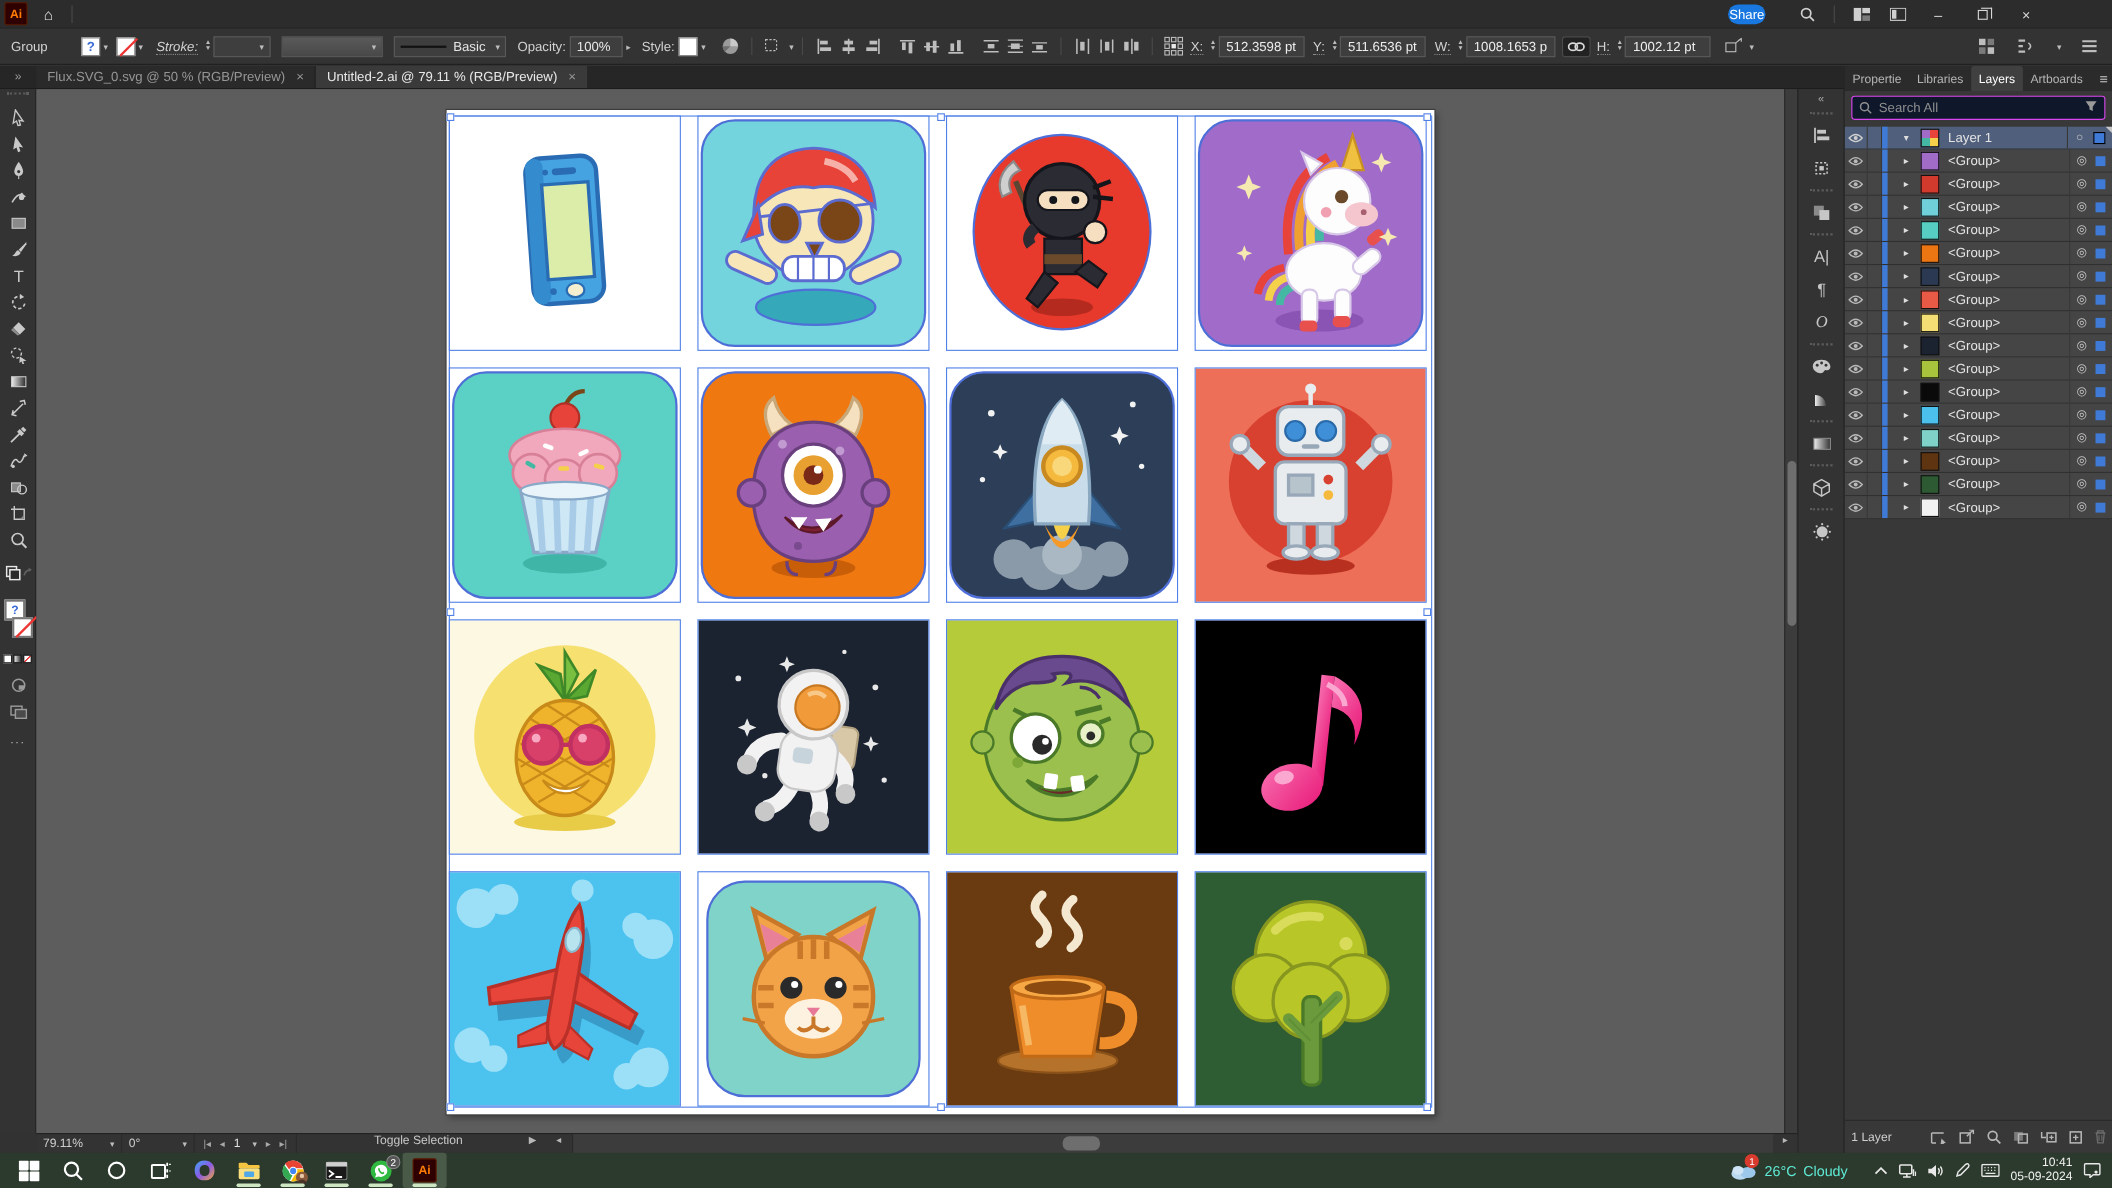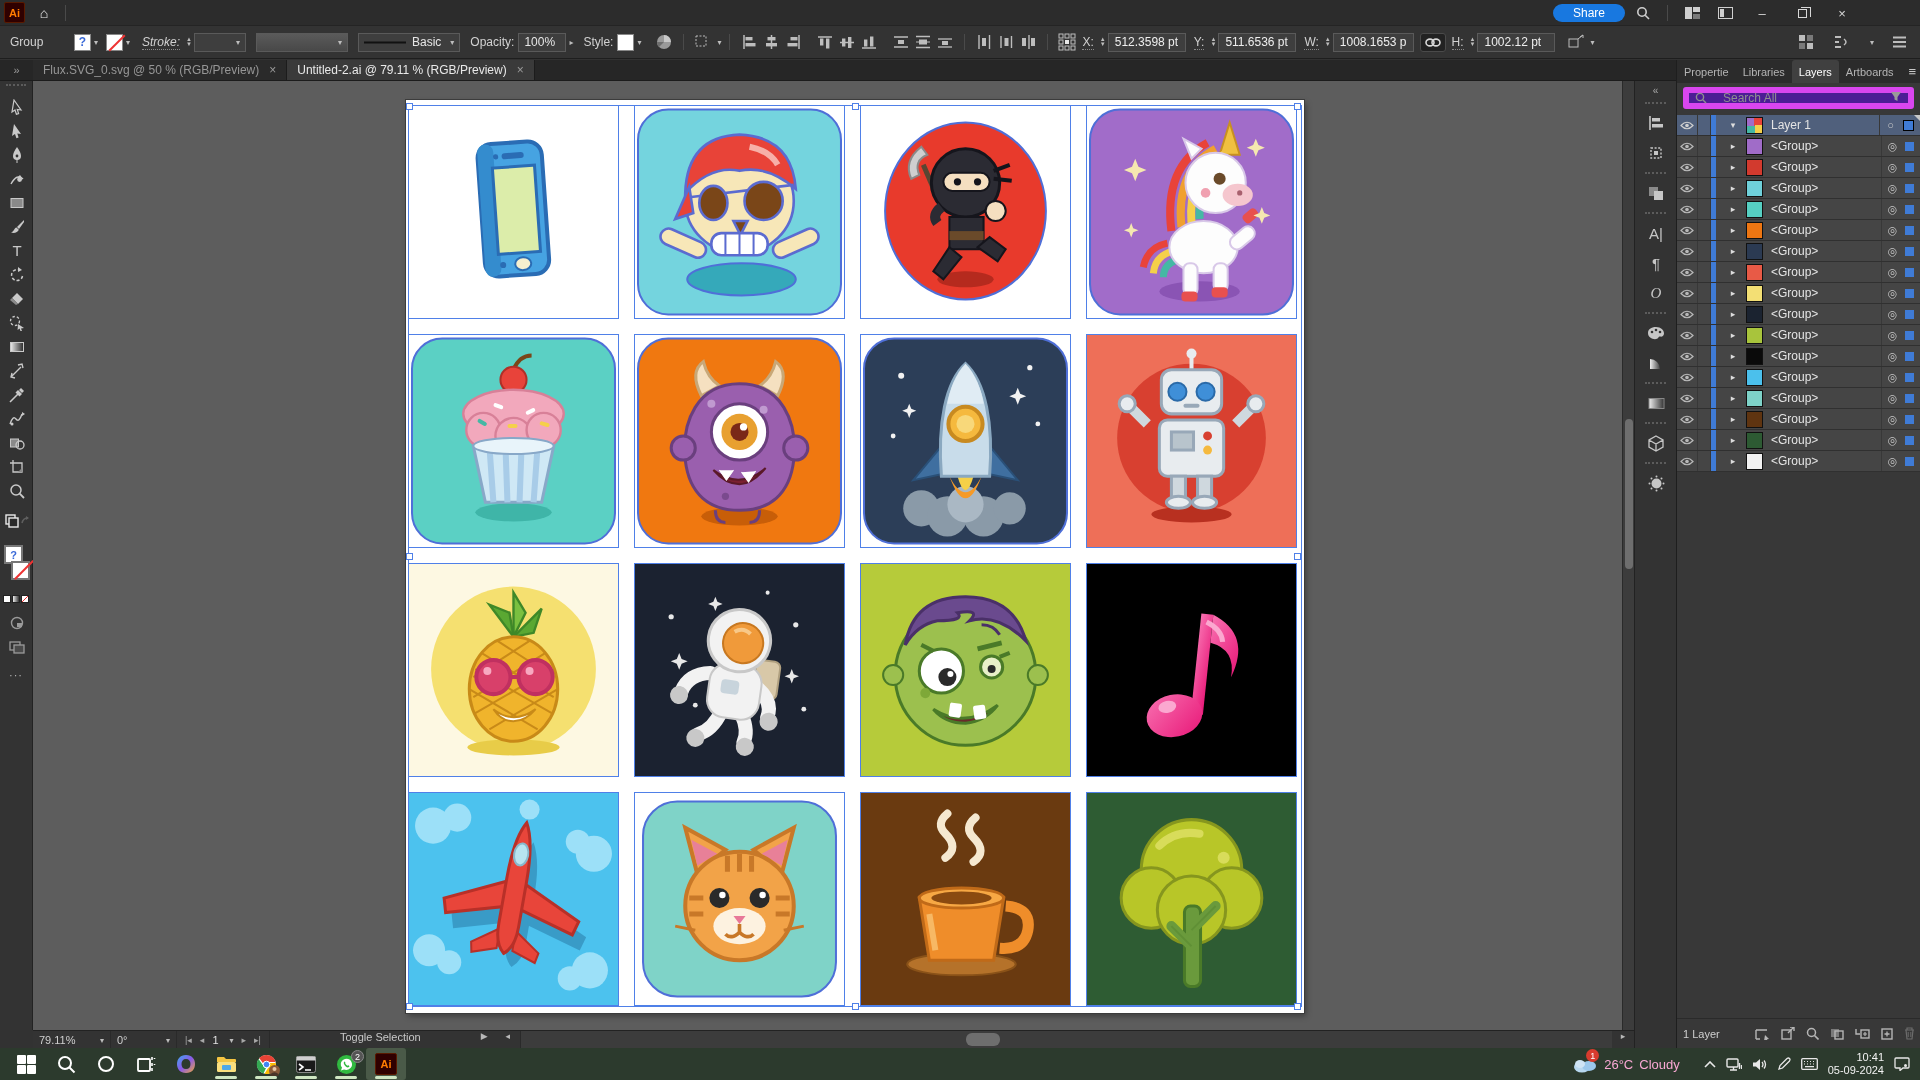--- a/index.html
+++ b/index.html
@@ -7,21 +7,21 @@
   #app{position:relative;width:1920px;height:1080px;background:#323232;overflow:hidden;color:#d6d6d6;}
 
   
   #titlebar{position:absolute;left:0;top:0;width:1920px;height:26px;background:#2c2c2c;display:flex;align-items:center;border-bottom:1px solid #242424;}
   .ai-logo{width:21px;height:21px;margin-left:4px;background:#2f0000;border:1px solid #5a1a00;color:#ff7c00;font-size:11px;font-weight:bold;display:flex;align-items:center;justify-content:center;border-radius:2px;}
   .home-ic{width:26px;text-align:center;color:#e8e8e8;font-size:14px;margin-left:6px;}
   .menus{display:flex;margin-left:16px;gap:0;}
   .menu-item{padding:0 12px;font-size:13px;color:#dcdcdc;line-height:26px;}
   .tb-div{width:1px;height:16px;background:#4a4a4a;margin:0 8px;}
   .tb-right{position:absolute;right:0;top:0;height:26px;display:flex;align-items:center;}
-  .share-btn{background:#1878e0;color:#fff;font-size:12px;padding:2px 20px;border-radius:10px;margin-right:2px;}
+  .share-btn{background:#1878e0;color:#fff;font-size:12px;padding:2px 1px;border-radius:10px;margin-right:22px;}
   .tb-ic{color:#cfcfcf;margin:0 9px;font-size:13px;display:flex;align-items:center;}
   .win-btn{width:40px;height:26px;display:flex;align-items:center;justify-content:center;color:#d8d8d8;font-size:13px;}
   .restore-box{width:9px;height:9px;border:1px solid #d8d8d8;position:relative;}
   .restore-box:before{content:"";position:absolute;left:2px;top:-3px;width:9px;height:9px;border:1px solid #d8d8d8;border-left:none;border-bottom:none;}
 
   
   #controlbar{position:absolute;left:0;top:26px;width:1920px;height:33px;background:#333333;border-bottom:1px solid #1e1e1e;display:flex;align-items:center;font-size:12px;}
   .cb-label{color:#d2d2d2;margin:0 4px;white-space:nowrap;}
   .cb-label.dotted{border-bottom:1px dotted #8a8a8a;}
   .cb-box{background:#3e3e3e;border:1px solid #5a5a5a;height:19px;display:flex;align-items:center;padding:0 5px;color:#e6e6e6;white-space:nowrap;}
@@ -74,21 +74,21 @@
   .dock-ic{width:42px;height:30px;display:flex;align-items:center;justify-content:center;color:#c6c6c6;font-size:15px;}
   .dock-sep{border-top:2px dotted #5c5c5c;margin:4px 10px;}
 
   
   #panel{position:absolute;left:1676px;top:60px;width:244px;height:988px;background:#383838;border-left:1px solid #1e1e1e;}
   #panel-tabs{height:23px;background:#2b2b2b;display:flex;align-items:stretch;font-size:11px;color:#b4b4b4;}
   .ptab{padding:0 7px;display:flex;align-items:center;white-space:nowrap;}
   .ptab.active{background:#404040;color:#fff;border-radius:3px 3px 0 0;}
   .ptab-menu{margin-left:auto;padding:0 8px;display:flex;align-items:center;color:#c8c8c8;font-size:13px;}
   #searchrow{height:30px;display:flex;align-items:center;padding:0 6px;gap:6px;background:#383838;}
-  #searchfield{flex:1;height:22px;background:#4c1d95;border:6px solid #d946ef;border-radius:3px;display:flex;align-items:center;padding:0 6px;gap:16px;color:#8f8f8f;font-size:12px;}
+  #searchfield{flex:1;height:22px;background:#0f172a;border:1px solid #d946ef;border-radius:3px;display:flex;align-items:center;padding:0 6px;gap:6px;color:#8f8f8f;font-size:12px;}
   .funnel{color:#9a9a9a;}
   #rows{position:absolute;left:0;top:55px;width:244px;bottom:30px;background:#383838;overflow:hidden;}
   .lrow{height:21px;display:flex;align-items:center;border-bottom:1px solid #303030;background:#454545;position:relative;font-size:12px;}
   .lrow.layer1{background:#50607c;}
   .lrow .eye{width:20px;display:flex;justify-content:center;}
   .lrow .lock{width:14px;height:100%;border-left:1px solid #383838;border-right:1px solid #383838;}
   .lrow .stripe{width:5px;height:100%;background:#3f7bd6;margin-right:4px;}
   .lrow .chevcell{width:26px;color:#ddd;font-size:9px;text-align:center;}
   .lrow.layer1 .chevcell{font-size:9px;}
   .lrow .thumb{width:17px;height:17px;border:1px solid #111;margin-right:8px;flex:none;}
@@ -116,21 +116,21 @@
   
   #taskbar{position:absolute;left:0;top:1048px;width:1920px;height:32px;background:#2c3a2d;display:flex;align-items:center;}
   .tk-ic{width:40px;height:32px;display:flex;align-items:center;justify-content:center;position:relative;flex:none;}
   .tk-under{position:absolute;left:9px;bottom:1px;width:22px;height:3px;background:#cfe6c2;border-radius:2px;}
   .tk-ai{background:#4a5a48;border-radius:3px;}
   .tk-ai .ai-sq{width:22px;height:22px;background:#2f0000;border:1px solid #5a1a00;color:#ff7c00;font-weight:bold;font-size:11px;display:flex;align-items:center;justify-content:center;border-radius:2px;}
   .badge{position:absolute;top:2px;right:2px;background:#555;color:#fff;border:1px solid #888;border-radius:50%;width:13px;height:13px;font-size:9px;display:flex;align-items:center;justify-content:center;}
   #tray{margin-left:auto;display:flex;align-items:center;gap:10px;padding-right:10px;color:#fff;}
   .weather{display:flex;align-items:center;gap:6px;position:relative;}
   .wbadge{position:absolute;left:14px;top:-6px;background:#d83b2e;color:#fff;border-radius:50%;width:13px;height:13px;font-size:9px;display:flex;align-items:center;justify-content:center;}
-  .wtxt{font-size:13px;color:#f9a8d4;}
+  .wtxt{font-size:13px;color:#5eead4;}
   .tray-ic{color:#e8e8e8;font-size:13px;display:flex;align-items:center;}
   .clock{font-size:11px;text-align:right;line-height:13px;color:#f2f2f2;}
 </style>
 </head>
 <body>
 
 <div id="app">
 
   <div id="titlebar">
     <div class="ai-logo">Ai</div>

